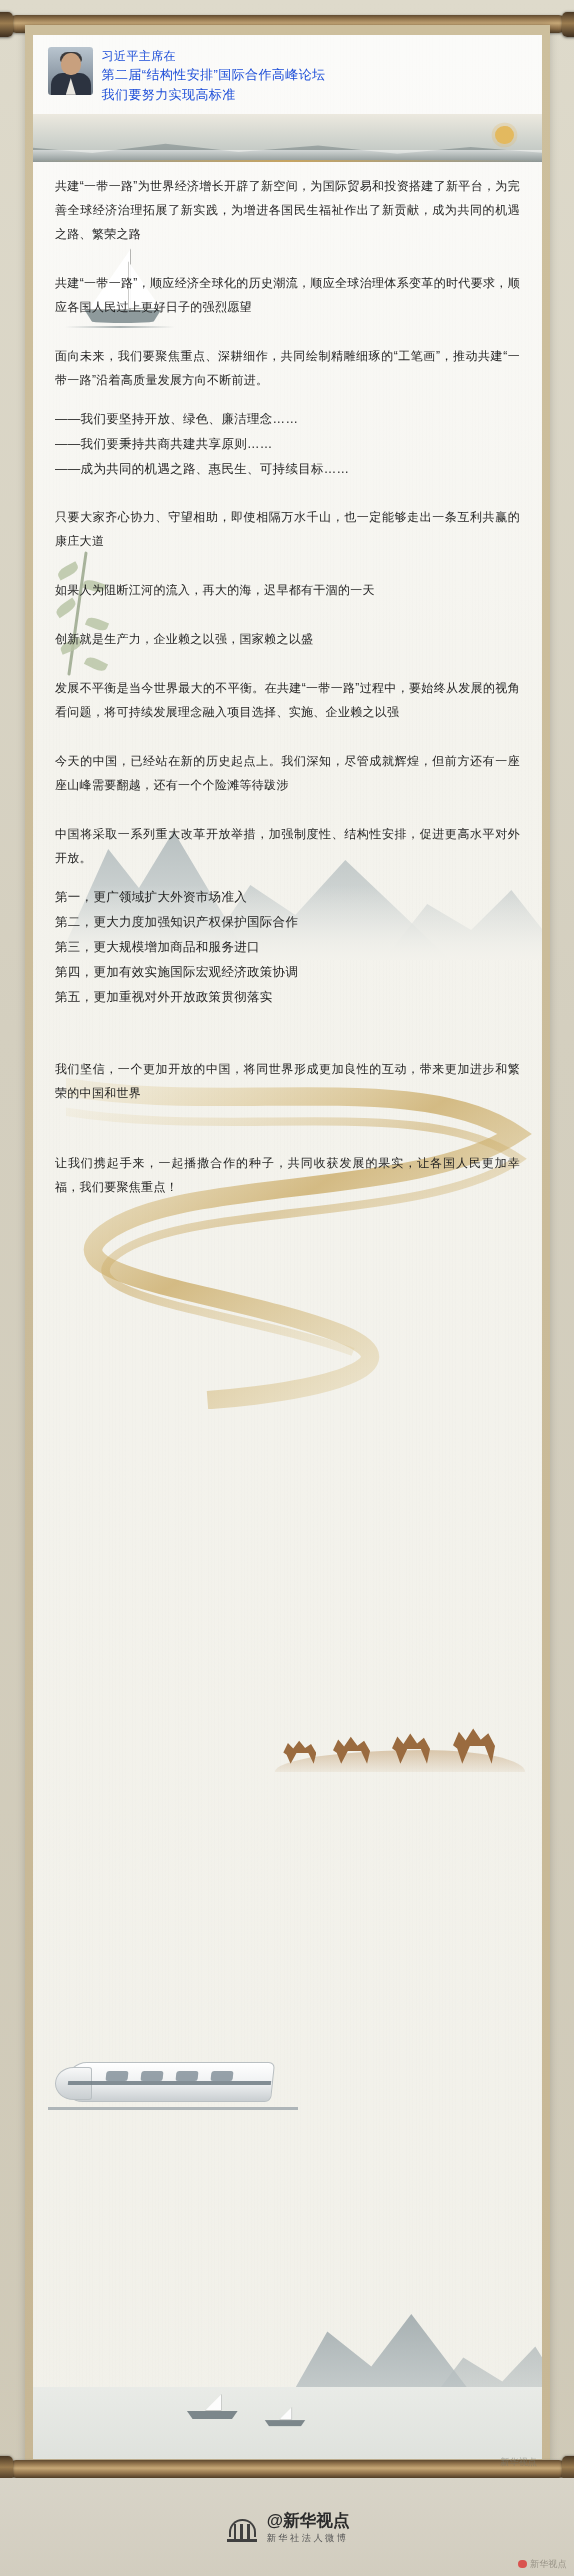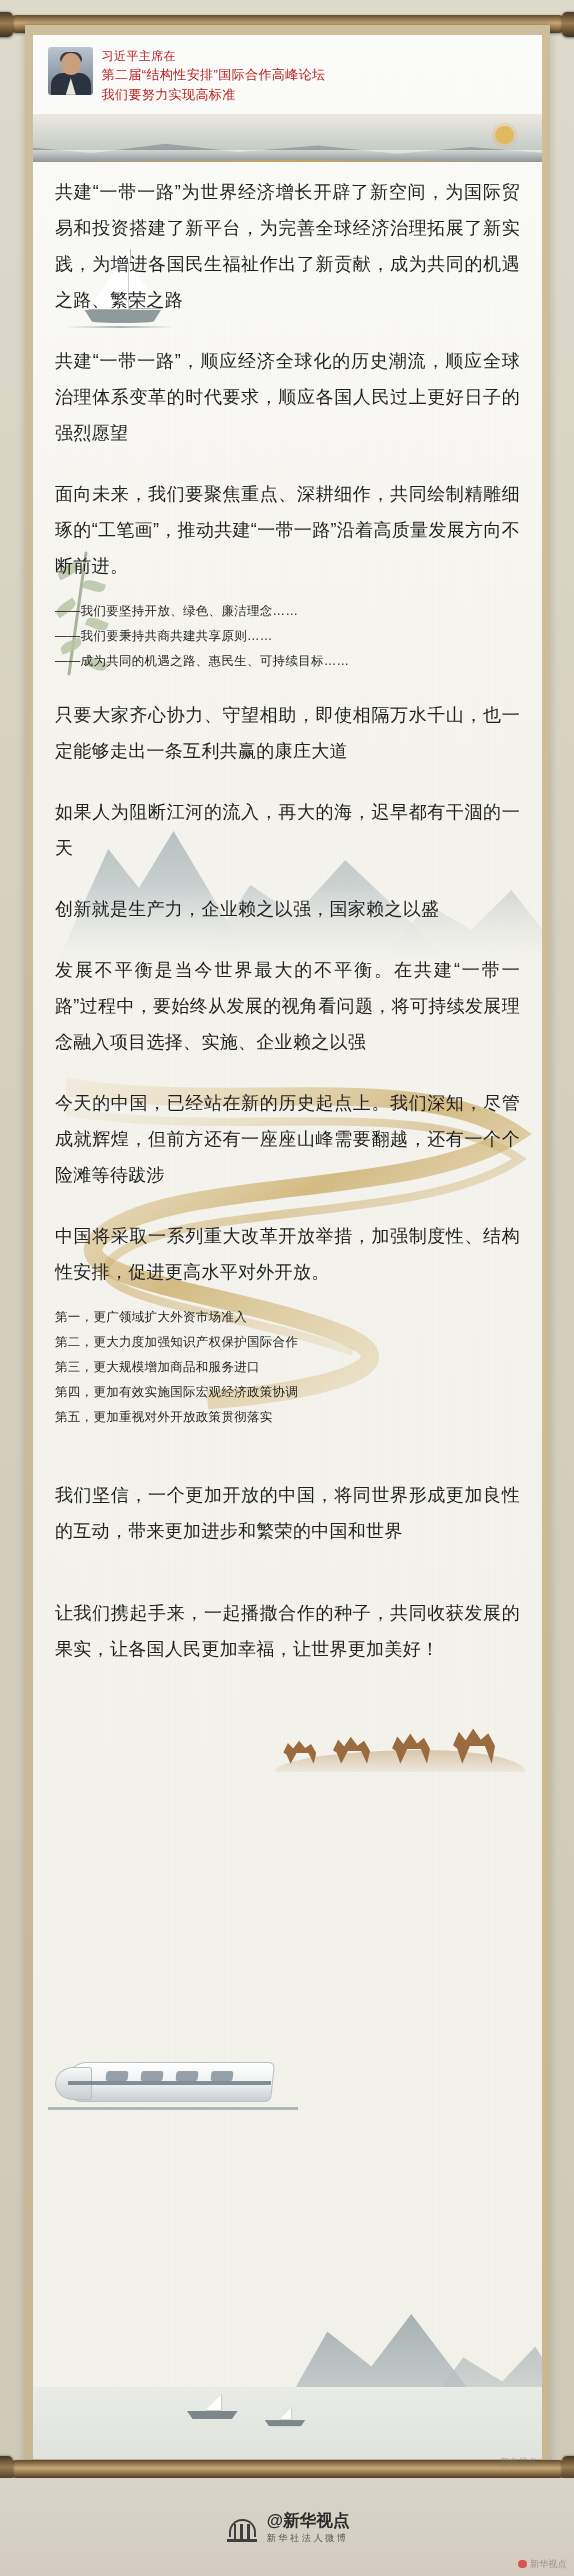--- a/index.html
+++ b/index.html
@@ -117,21 +117,21 @@
   .portrait .shirt {
     position: absolute;
     left: 50%; bottom: 0;
     width: 10px; height: 16.7px;
     margin-left: -5px;
     background: #e9e6df;
     clip-path: polygon(50% 0,100% 100%,0 100%);
   }
   .title-block {
     flex: 1 1 auto;
-    color: #b91c1c;
+    color: #1d4ed8;
     line-height: 1.55;
   }
   .title-line {
     font-size: 12.5px;
     letter-spacing: 0.4px;
     white-space: nowrap;
   }
   .title-line.l1 { font-size: 12px; }
   .title-line.l2, .title-line.l3 { font-size: 13px; font-weight: 400; }
 
@@ -176,21 +176,21 @@
 
   
   .content {
     position: relative;
     z-index: 3;
     padding: 11.7px 21.7px 16.7px 21.7px;
   }
   .para {
     position: relative;
     color: #1f1f1f;
-    font-size: 18px;
+    font-size: 12px;
     line-height: 2.0;
     letter-spacing: 0.3px;
     margin: 0 0 25px 0;
     text-align: justify;
   }
   .para.tight { margin-bottom: 15px; }
   .sub-list { margin: 0; }
   .sub-list .item {
     font-size: 12.5px;
     line-height: 2.0;
@@ -553,21 +553,21 @@
           <div class="item">第三，更大规模增加商品和服务进口</div>
           <div class="item">第四，更加有效实施国际宏观经济政策协调</div>
           <div class="item">第五，更加重视对外开放政策贯彻落实</div>
         </div>
         <div style="height:47px"></div>
 
         <p class="para">我们坚信，一个更加开放的中国，将同世界形成更加良性的互动，带来更加进步和繁荣的中国和世界</p>
 
         <div style="height:21.7px"></div>
 
-        <p class="para">让我们携起手来，一起播撒合作的种子，共同收获发展的果实，让各国人民更加幸福，让世界更加美好！</p>
+        <p class="para">让我们携起手来，一起播撒合作的种子，共同收获发展的果实，让各国人民更加幸福，我们要聚焦重点！</p>
 
         <div style="height:125px"></div>
       </div>
     </div>
   </div>
 
   <div class="watermark-mid">新华视点</div>
 
   <div class="rod bottom">
     <div class="rod-knob l"></div>

